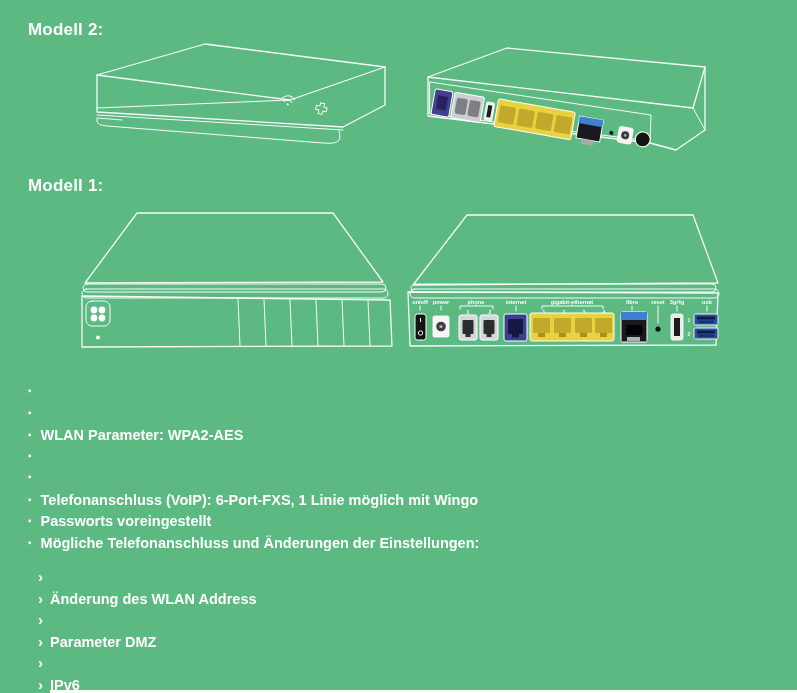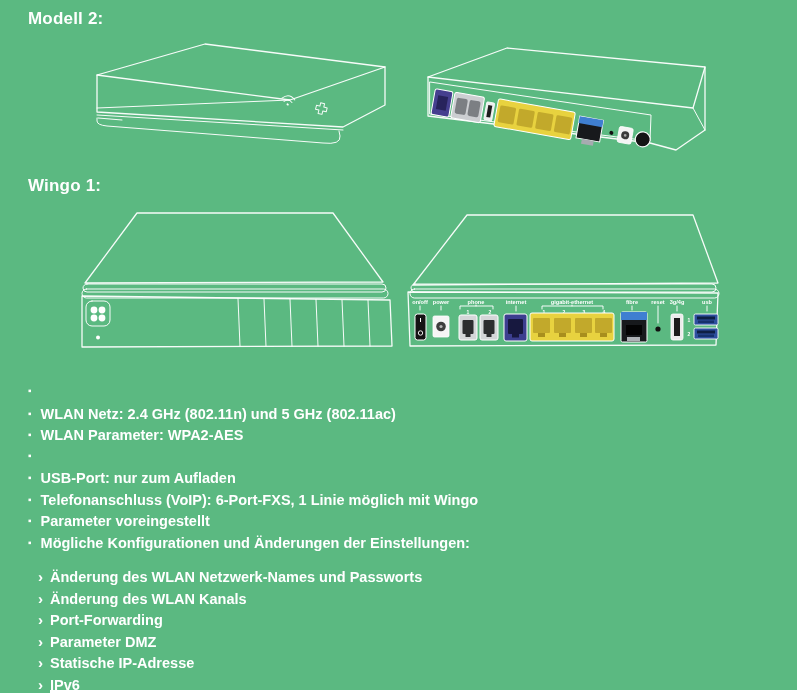--- a/index.html
+++ b/index.html
@@ -8,21 +8,21 @@
     width:797px;height:693px;
     background:#5bb981;
     overflow:hidden;
     font-family:"Liberation Sans",sans-serif;
   }
   .heading{
     position:absolute;left:28px;
     margin:0;
     color:#fff;font-size:17px;font-weight:bold;letter-spacing:.2px;
   }
-  #h-m2{top:9px;}
+  #h-m2{top:20px;}
   #h-m1{top:176px;}
   svg{position:absolute;overflow:visible;}
   svg .ln{fill:none;stroke:rgba(255,255,255,.95);stroke-width:1.3;stroke-linejoin:round;stroke-linecap:round;}
   svg .thin{stroke-width:1;}
   svg text{font-family:"Liberation Sans",sans-serif;fill:#fff;}
   .plabel{font-size:5.6px;font-weight:bold;text-anchor:middle;}
   .pnum{font-size:5px;font-weight:bold;text-anchor:middle;}
   .features{
     position:absolute;left:28px;top:382px;width:740px;
     color:#fff;font-size:14.5px;font-weight:600;
@@ -37,21 +37,21 @@
   .bottom-line{
     position:absolute;left:50px;right:0;bottom:0;height:3px;background:#fff;
   }
 </style>
 </head>
 <body>
 
 <div class="stage">
 
   <h2 class="heading" id="h-m2">Modell 2:</h2>
-  <h2 class="heading" id="h-m1">Wingo 1:</h2>
+  <h2 class="heading" id="h-m1">Modell 1:</h2>
 
   <svg style="left:88px;top:40px;" width="310" height="130" viewBox="0 0 310 130">
     <g>
       <path class="ln" d="M9,35 L117,4 L297,27 L297,65 L255,87 L9,72 Z"></path>
       <path class="ln" d="M9,35 L202,60 L297,27"></path>
       <path class="ln thin" d="M9,68 L202,60"></path>
       <path class="ln thin" d="M9,75 L255,90"></path>
       <path class="ln thin" d="M9,78 L9,81 Q9,85 19,86 L235,103 Q253,105 252,96 L251,91"></path>
       <path class="ln thin" d="M10,78 L34,80"></path>
     </g>
@@ -222,67 +222,62 @@
       </g>
     </g>
   </svg>
 
   <div class="features">
     <div class="li">
         <span class="b">▪</span>
       </div>
     <div class="li">
         <span class="b">▪</span>
-        <span>WLAN Netz: 2.4 GHz (802.11n) und 5 GHz (802.11ac)</span>
       </div>
     <div class="li">
         <span class="b">▪</span>
         <span>WLAN Parameter: WPA2-AES</span>
       </div>
     <div class="li">
         <span class="b">▪</span>
       </div>
     <div class="li">
         <span class="b">▪</span>
-        <span>USB-Port: nur zum Aufladen</span>
       </div>
     <div class="li">
         <span class="b">▪</span>
         <span>Telefonanschluss (VoIP): 6-Port-FXS, 1 Linie möglich mit Wingo</span>
       </div>
     <div class="li">
         <span class="b">▪</span>
-        <span>Parameter voreingestellt</span>
-      </div>
-    <div class="li">
-        <span class="b">▪</span>
-        <span>Mögliche Konfigurationen und Änderungen der Einstellungen:</span>
+        <span>Passworts voreingestellt</span>
+      </div>
+    <div class="li">
+        <span class="b">▪</span>
+        <span>Mögliche Telefonanschluss und Änderungen der Einstellungen:</span>
       </div>
   </div>
 
   <div class="config">
     <div class="li">
         <span class="a">›</span>
-        <span>Änderung des WLAN Netzwerk-Names und Passworts</span>
-      </div>
-    <div class="li">
-        <span class="a">›</span>
-        <span>Änderung des WLAN Kanals</span>
-      </div>
-    <div class="li">
-        <span class="a">›</span>
-        <span>Port-Forwarding</span>
+      </div>
+    <div class="li">
+        <span class="a">›</span>
+        <span>Änderung des WLAN Address</span>
+      </div>
+    <div class="li">
+        <span class="a">›</span>
       </div>
     <div class="li">
         <span class="a">›</span>
         <span>Parameter DMZ</span>
       </div>
     <div class="li">
         <span class="a">›</span>
-        <span>Statische IP-Adresse</span>
       </div>
     <div class="li">
         <span class="a">›</span>
         <span>IPv6</span>
       </div>
   </div>
 
   <div class="bottom-line"></div>
 </div>
 

